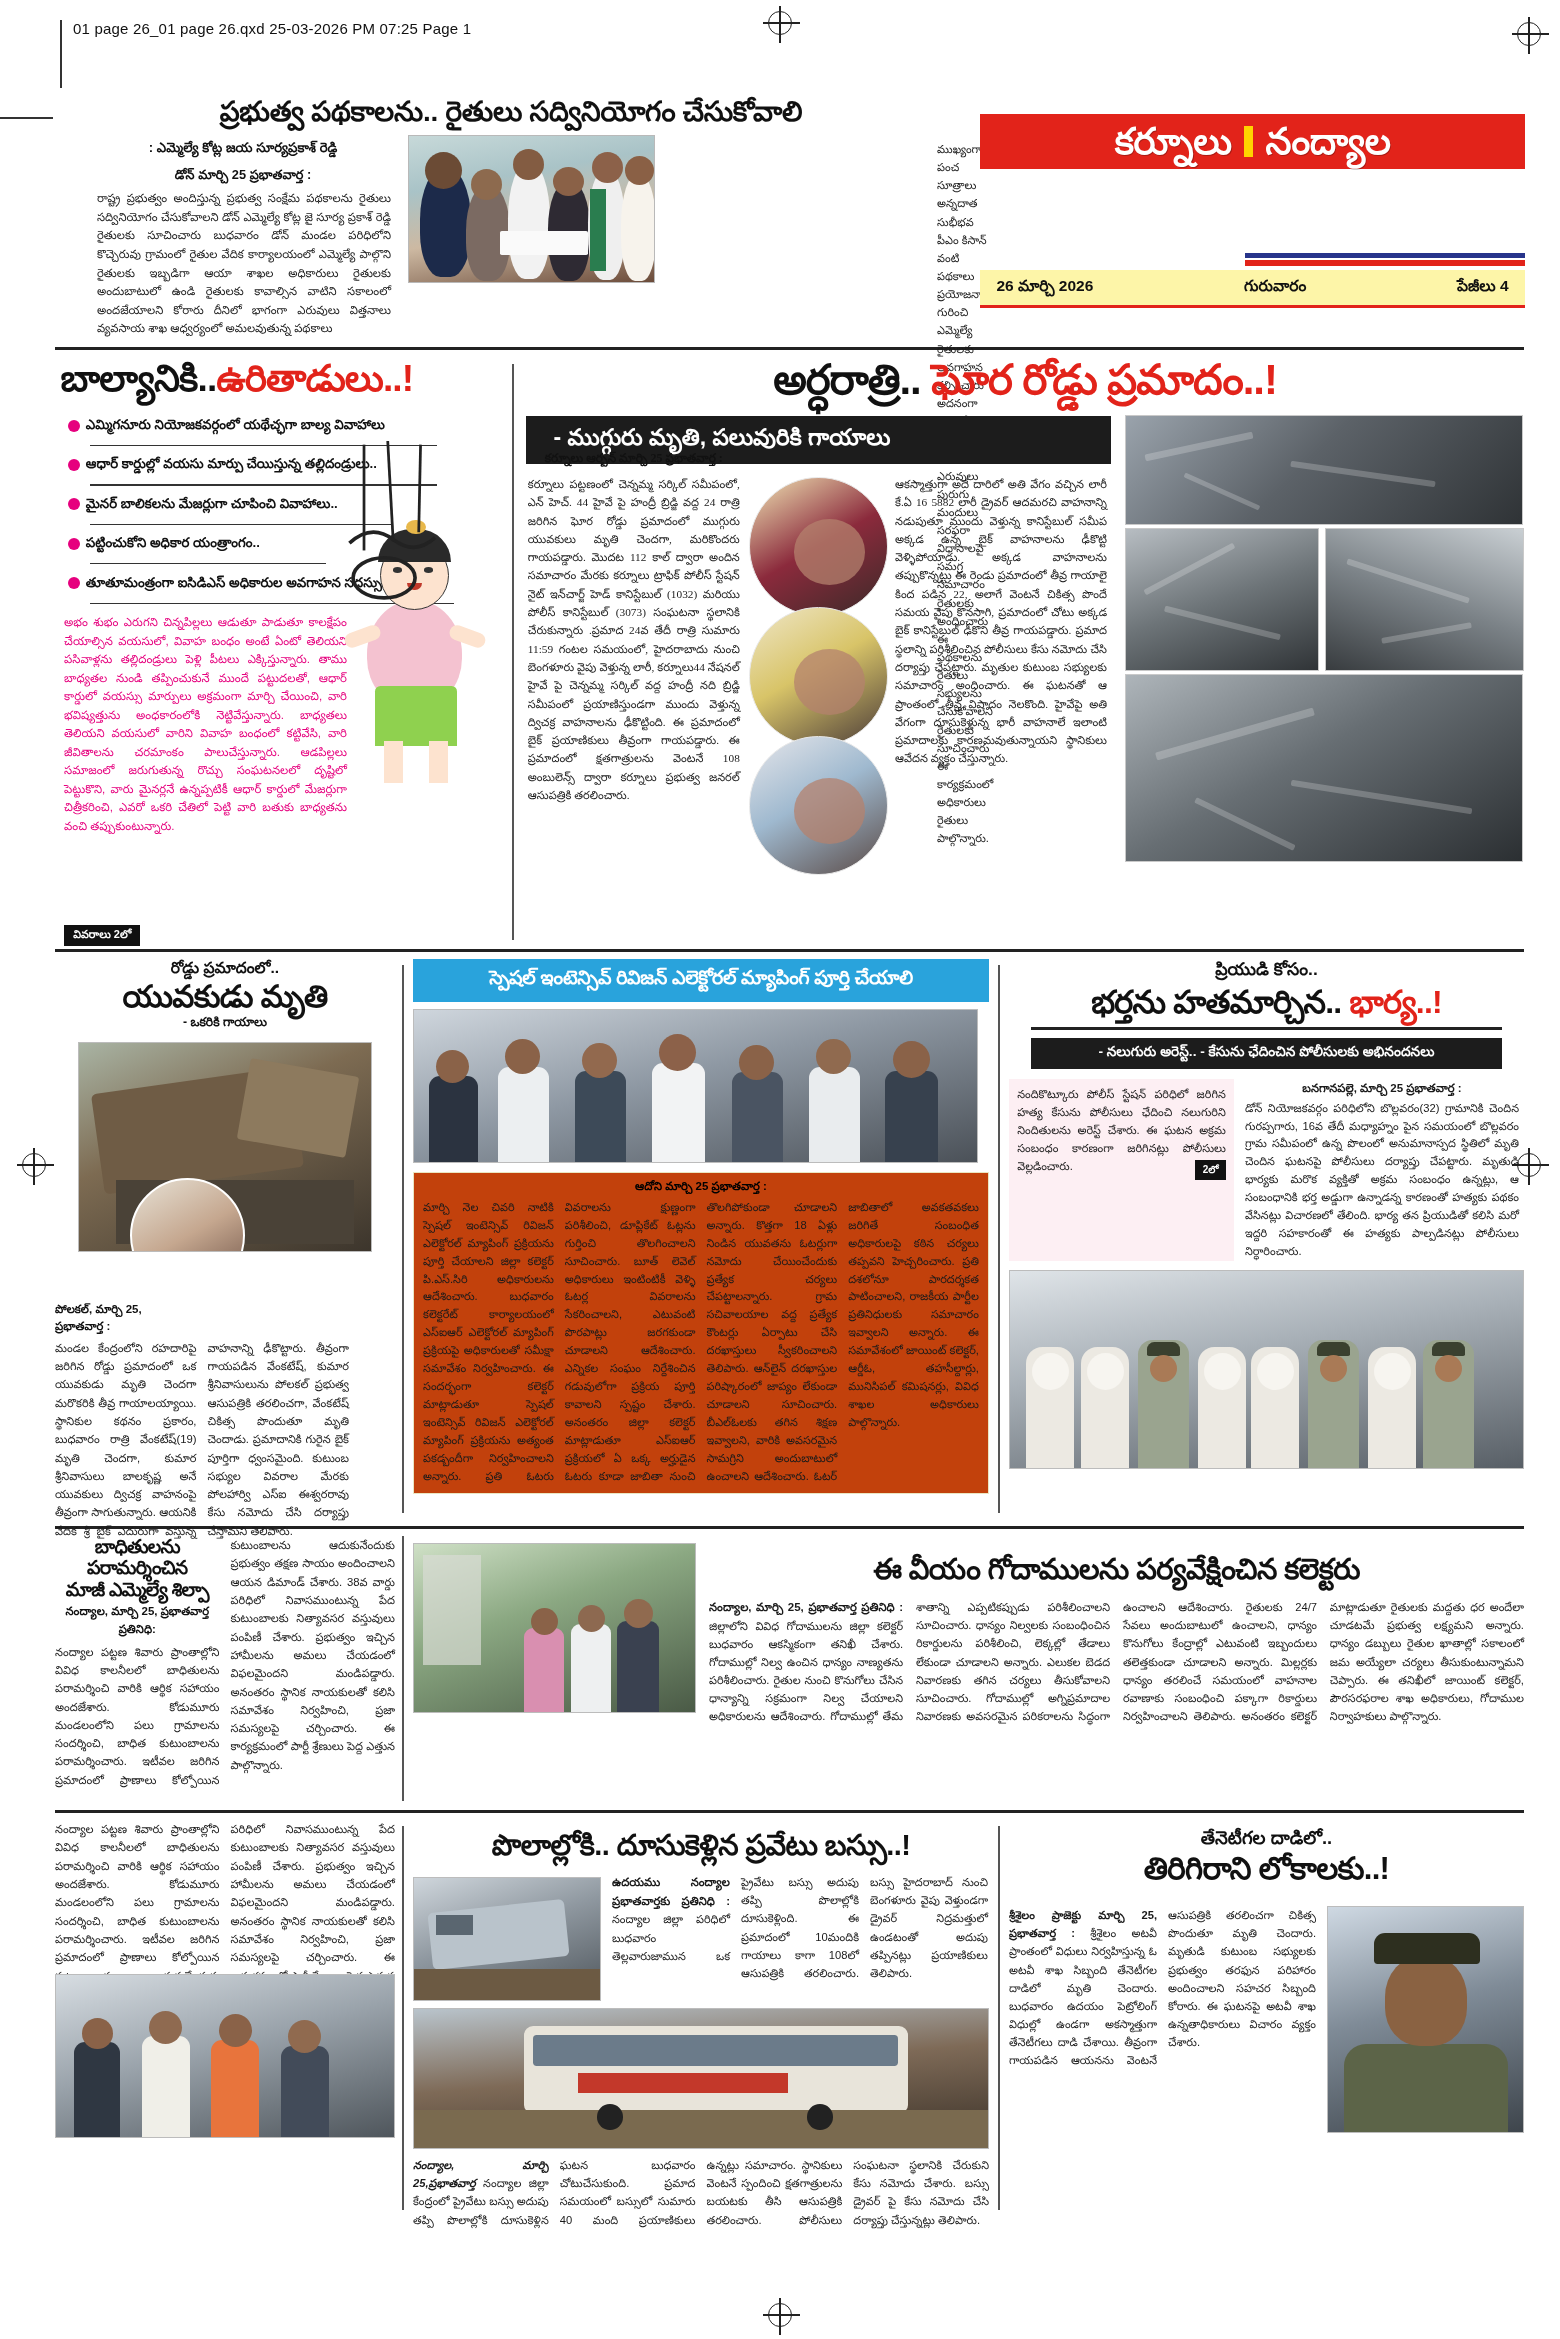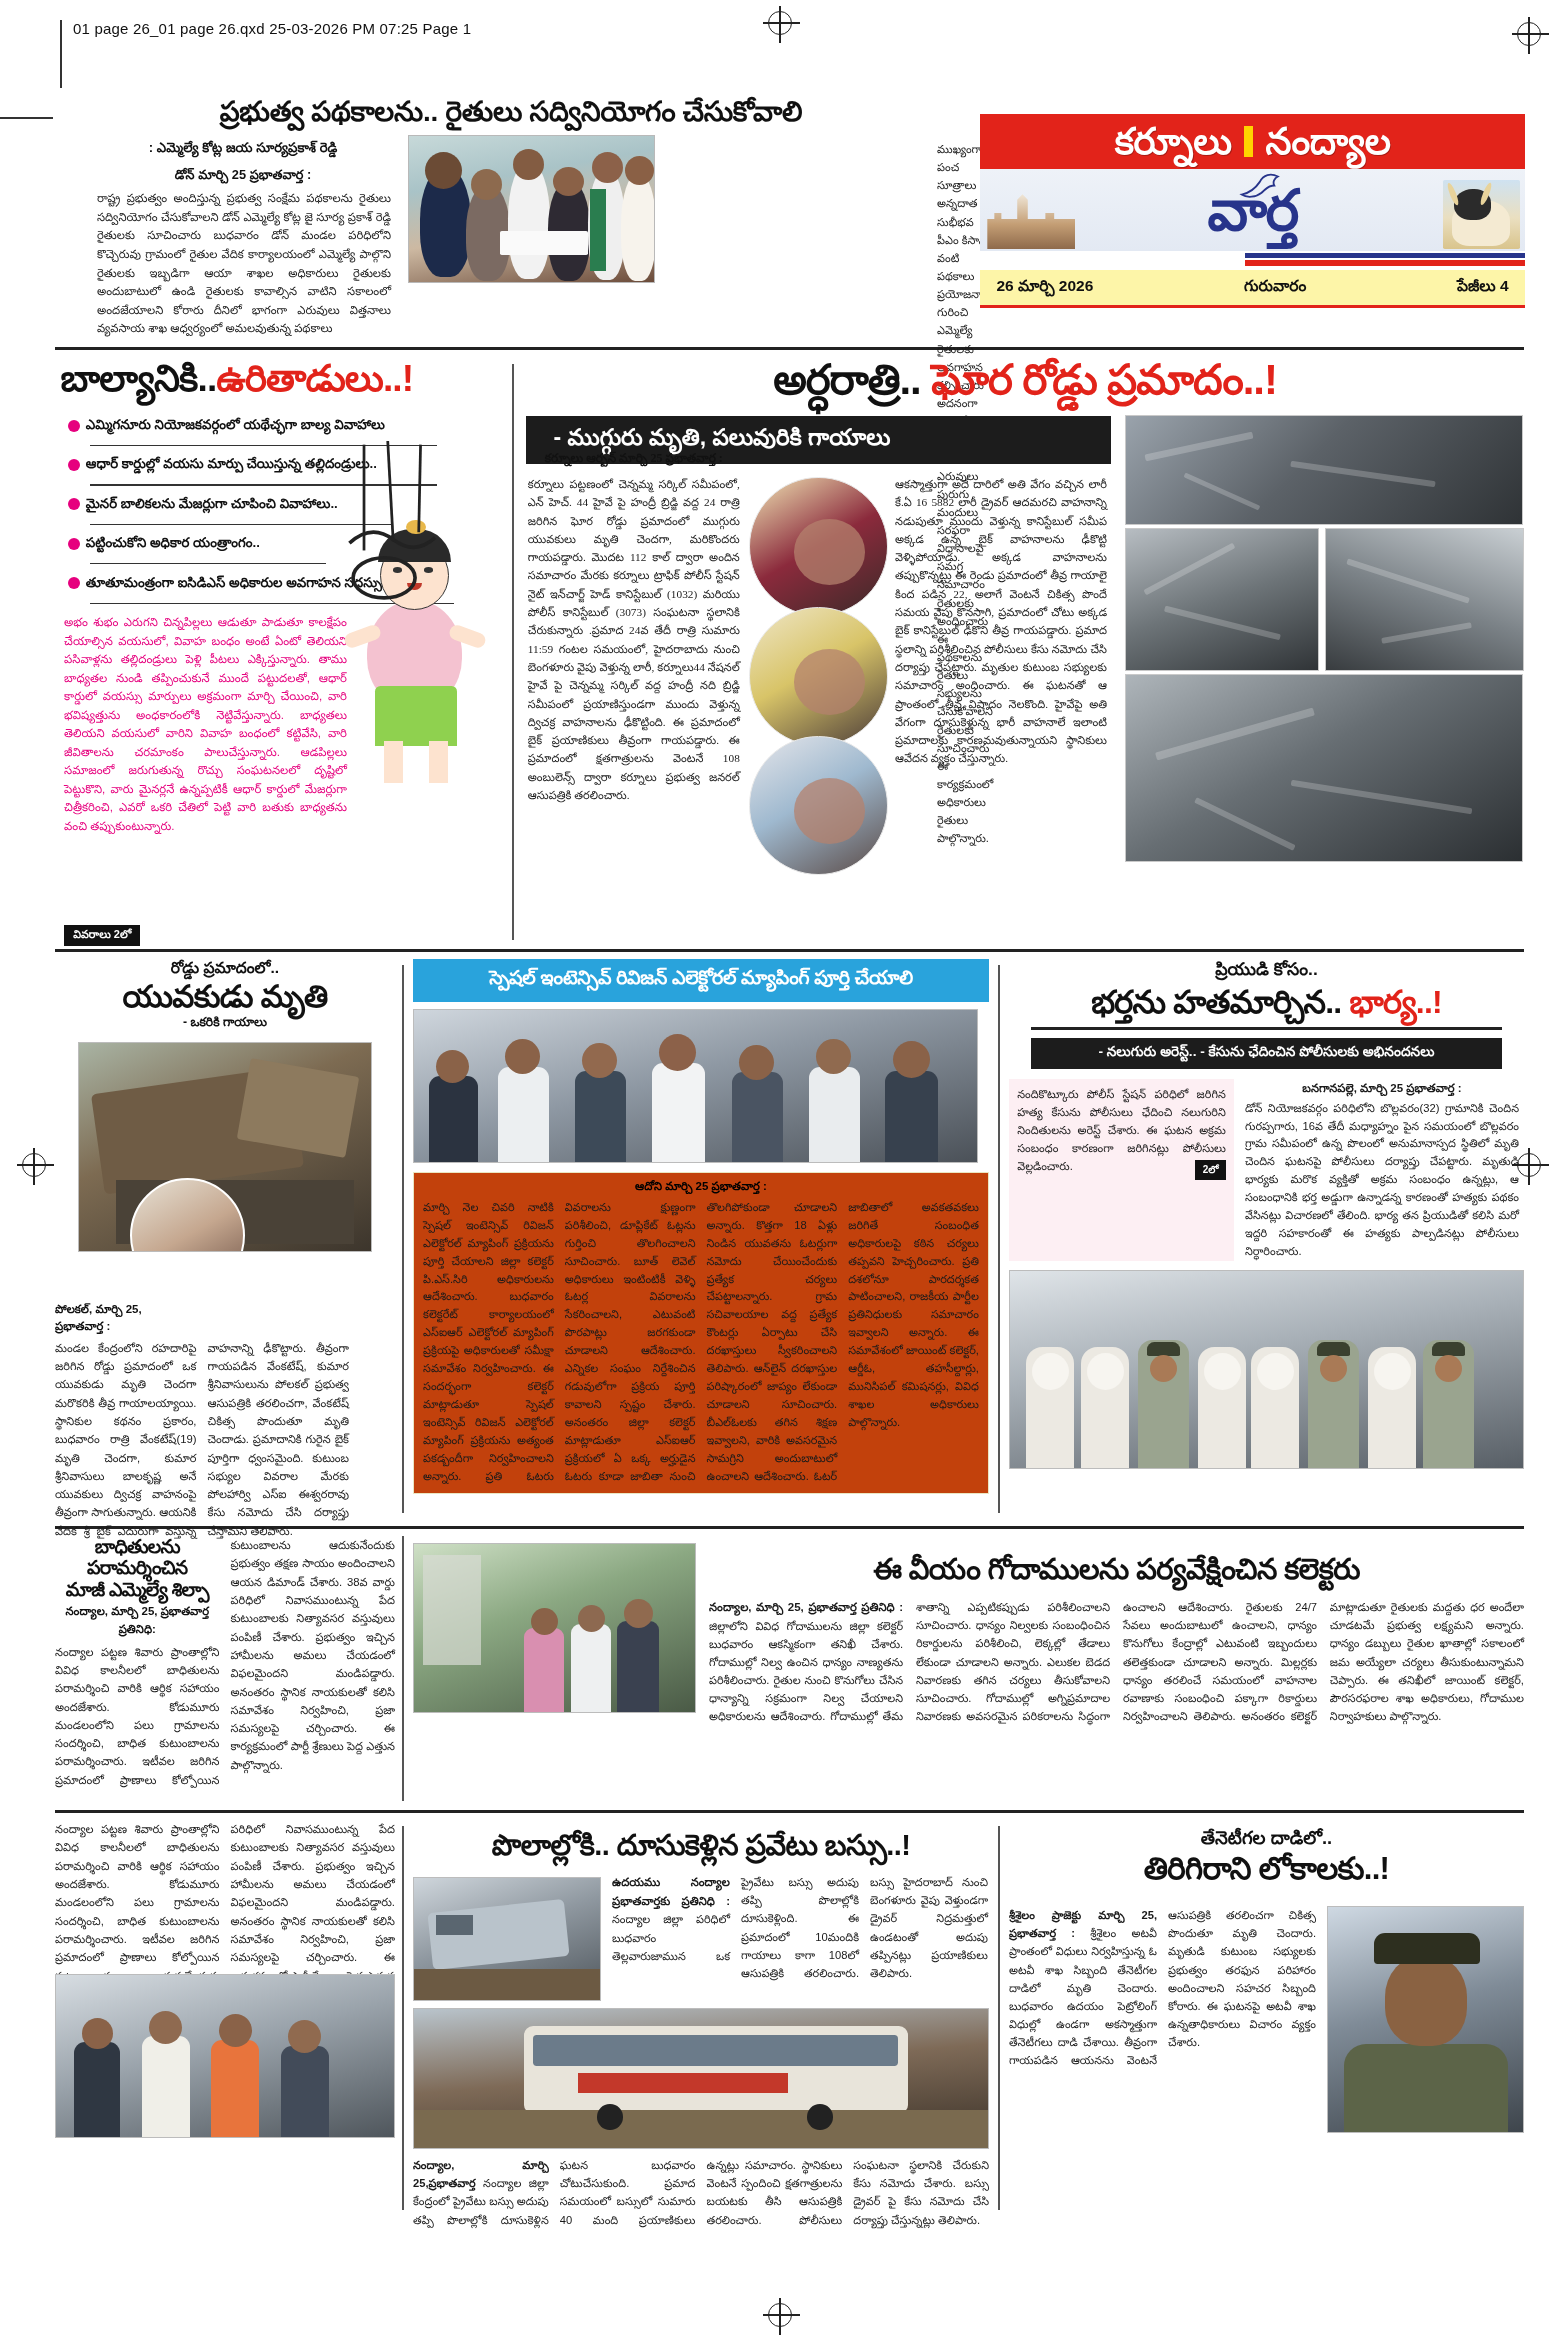--- a/index.html
+++ b/index.html
@@ -524,33 +524,20 @@
       <div class="ph-figure" style="left:212px;top:37px;width:35px;height:108px;background:#f7f3ec;"></div>
       <div class="ph-figure" style="left:216px;top:20px;width:29px;height:29px;background:#8a6045;border-radius:50%;"></div>
       <div class="ph-figure" style="left:91px;top:95px;width:88px;height:24px;background:#fafafa;border-radius:1.8px;"></div>
     </div>
 
     <div id="masthead">
       <div id="mast-red">
         <span class="mast-word">కర్నూలు</span>
         <span id="mast-divider"></span>
         <span class="mast-word">నంద్యాల</span>
-      </div>
-      <div id="mast-lower">
-        <div id="mast-varta">వార్త</div>
-        <div id="mast-fort"></div>
-        <svg id="mast-dove" viewBox="0 0 54 32">
-          <path d="M4 26 C14 24 20 18 24 12 C28 4 36 2 44 6 C40 8 38 12 40 16 C34 16 30 20 26 24 C20 29 10 30 4 26 Z" fill="none" stroke="#27348b" stroke-width="2"></path>
-        </svg>
-        <div id="mast-bull">
-          <div class="bull-body"></div>
-          <div class="bull-head"></div>
-          <div class="bull-horn" style="left:7.3px;top:1.8px;transform:rotate(-22deg);"></div>
-          <div class="bull-horn" style="left:40px;top:1.8px;transform:rotate(22deg);"></div>
-        </div>
       </div>
       <div id="mast-strip-blue"></div>
       <div id="mast-strip-red"></div>
       <div id="mast-datebar">
         <span id="mast-date">26 మార్చి 2026</span>
         <span id="mast-day">గురువారం</span>
         <span id="mast-pages">పేజీలు 4</span>
       </div>
     </div>
   </div>
@@ -829,21 +816,21 @@
     </div>
     <div id="bus-photo2">
       <div style="position:absolute;left:110px;top:16.4px;width:384px;height:88px;background:#e8e4da;border-radius:9.1px;"></div>
       <div style="position:absolute;left:119px;top:25.6px;width:365px;height:31px;background:#6b7b8a;border-radius:3.7px;"></div>
       <div style="position:absolute;left:164px;top:64px;width:210px;height:20px;background:#c3382a;"></div>
       <div style="position:absolute;left:0;bottom:0;width:576px;height:38px;background:#7a6a4f;"></div>
       <div style="position:absolute;left:183px;top:95px;width:25.6px;height:25.6px;background:#222;border-radius:50%;"></div>
       <div style="position:absolute;left:393px;top:95px;width:25.6px;height:25.6px;background:#222;border-radius:50%;"></div>
     </div>
     <div id="bus-text2">
-      <span style="font-weight:bold;">నంద్యాల, మార్చి 25,ప్రభాతవార్త</span>
+      <span style="font-weight:bold;font-style:italic;">నంద్యాల, మార్చి 25,ప్రభాతవార్త</span>
       <span>నంద్యాల జిల్లా కేంద్రంలో ప్రైవేటు బస్సు అదుపు తప్పి పొలాల్లోకి దూసుకెళ్లిన ఘటన బుధవారం చోటుచేసుకుంది. ప్రమాద సమయంలో బస్సులో సుమారు 40 మంది ప్రయాణికులు ఉన్నట్లు సమాచారం. స్థానికులు వెంటనే స్పందించి క్షతగాత్రులను బయటకు తీసి ఆసుపత్రికి తరలించారు. పోలీసులు సంఘటనా స్థలానికి చేరుకుని కేసు నమోదు చేశారు. బస్సు డ్రైవర్ పై కేసు నమోదు చేసి దర్యాప్తు చేస్తున్నట్లు తెలిపారు.</span>
     </div>
 
     <div id="b5-v2"></div>
 
     <div id="bees-kicker">తేనెటీగల దాడిలో..</div>
     <div id="bees-head">తిరిగిరాని లోకాలకు..!</div>
     <div id="bees-body">
       <span style="font-weight:bold;">శ్రీశైలం ప్రాజెక్టు మార్చి 25, ప్రభాతవార్త :</span>
       <span>శ్రీశైలం అటవీ ప్రాంతంలో విధులు నిర్వహిస్తున్న ఓ అటవీ శాఖ సిబ్బంది తేనెటీగల దాడిలో మృతి చెందారు. బుధవారం ఉదయం పెట్రోలింగ్ విధుల్లో ఉండగా అకస్మాత్తుగా తేనెటీగలు దాడి చేశాయి. తీవ్రంగా గాయపడిన ఆయనను వెంటనే ఆసుపత్రికి తరలించగా చికిత్స పొందుతూ మృతి చెందారు. మృతుడి కుటుంబ సభ్యులకు ప్రభుత్వం తరఫున పరిహారం అందించాలని సహచర సిబ్బంది కోరారు. ఈ ఘటనపై అటవీ శాఖ ఉన్నతాధికారులు విచారం వ్యక్తం చేశారు.</span>

